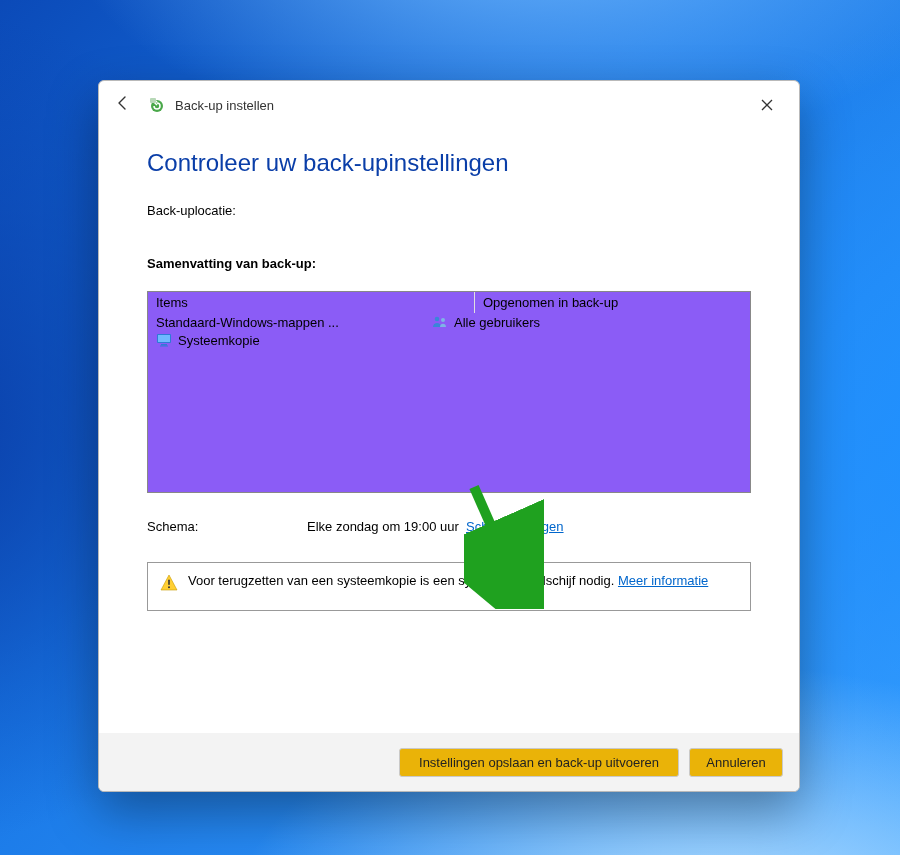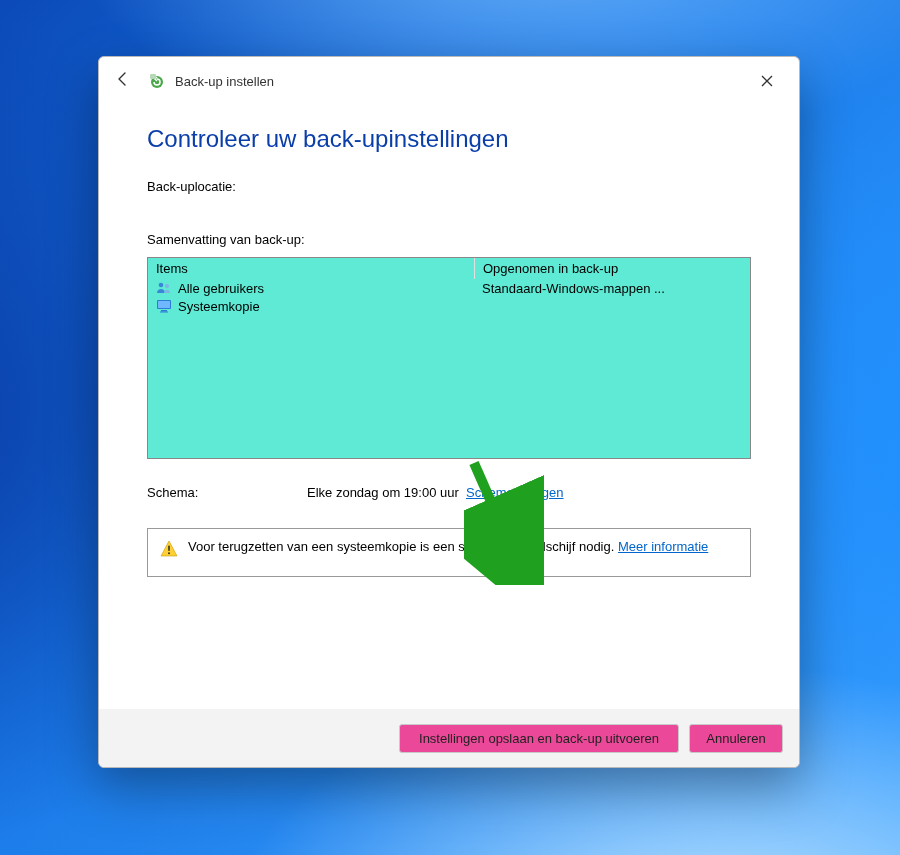--- a/index.html
+++ b/index.html
@@ -7,54 +7,54 @@
   .wallpaper{
     position:absolute;inset:0;
     background:
       radial-gradient(ellipse 900px 500px at 80% 110%, #bfe4ff 0%, rgba(191,228,255,0) 55%),
       radial-gradient(ellipse 700px 700px at 110% 50%, #1e90ff 0%, rgba(30,144,255,0) 60%),
       radial-gradient(ellipse 800px 400px at 60% -10%, #6fb8ff 0%, rgba(111,184,255,0) 60%),
       radial-gradient(ellipse 700px 700px at -10% 50%, #0a3ea8 0%, rgba(10,62,168,0) 60%),
       linear-gradient(135deg,#0b4ab8 0%, #1877e6 40%, #3aa0ff 100%);
   }
   .dialog{
-    position:absolute;left:98px;top:56px;width:700px;height:710px;
+    position:absolute;left:98px;top:80px;width:700px;height:710px;
     background:#ffffff;border:1px solid #b9b9b9;border-radius:6px;
     box-shadow:0 20px 50px rgba(0,0,0,.35);
     display:flex;flex-direction:column;
   }
   .titlebar{height:48px;display:flex;align-items:center;padding:0 14px;}
   .back{width:20px;text-align:center;font-size:16px;color:#333;cursor:default;margin-right:14px;}
   .appicon{width:20px;height:20px;margin-right:8px;}
   .title{font-size:13px;color:#333;}
   .close{margin-left:auto;width:36px;height:28px;display:flex;align-items:center;justify-content:center;font-size:14px;color:#333;}
   .content{flex:1;padding:10px 48px 0 48px;position:relative;}
   .heading{color:#0a3ea8;font-size:24px;font-weight:400;margin:10px 0 26px 0;}
   .row{display:flex;margin-bottom:38px;flex-direction:column;}
   .lbl{width:160px;}
   .val{flex:1;}
-  .summarylbl{margin-bottom:10px;}
-  .table{border:1px solid #888;height:200px;overflow:hidden;background:#5eead4;}
+  .summarylbl{margin-bottom:20px;font-weight:bold;}
+  .table{border:1px solid #888;height:200px;overflow:hidden;background:#8b5cf6;}
   .thead{display:flex;border-bottom:0px solid #ddd;}
   .th{padding:3px 8px;border-right:1px solid #e0e0e0;font-weight:400;}
   .th:last-child{border-right:none;}
   .th.col1{width:310px;}
   .th.col2{flex:1;}
   .tbody .tr{display:flex;}
   .td{padding:1px 8px;display:flex;align-items:center;gap:6px;}
   .td.col1{width:310px;}
   .td.col2{flex:1;}
   .rowicon{width:16px;height:16px;flex-shrink:0;}
   .schedrow{display:flex;margin-top:26px;}
   .schedval{flex:1;}
   .link{color:#0066cc;text-decoration:underline;cursor:default;}
   .notice{margin-top:28px;border:1px solid #999;padding:10px 12px 18px 12px;display:flex;gap:10px;}
   .warnicon{width:18px;height:18px;flex-shrink:0;margin-top:1px;}
   .footer{height:58px;border-top:0;display:flex;align-items:center;justify-content:flex-end;gap:10px;padding:0 16px;background:#f3f3f3;border-bottom-left-radius:6px;border-bottom-right-radius:6px;}
-  .btn{background:#ec4899;border:1px solid #c9c9c9;border-radius:3px;padding:6px 14px;font-family:inherit;font-size:13px;color:#222;min-width:94px;cursor:default;}
+  .btn{background:#eab308;border:1px solid #c9c9c9;border-radius:3px;padding:6px 14px;font-family:inherit;font-size:13px;color:#222;min-width:94px;cursor:default;}
   .btn.primary{min-width:280px;}
   
   .arrow{position:absolute;left:365px;top:350px;pointer-events:none;}
 </style>
 </head>
 <body>
 
 <div class="wallpaper"></div>
 
 <div class="dialog">
@@ -90,34 +90,34 @@
 
     <div class="summarylbl">Samenvatting van back-up:</div>
 
     <div class="table">
       <div class="thead">
         <div class="th col1">Items</div>
         <div class="th col2">Opgenomen in back-up</div>
       </div>
       <div class="tbody">
         <div class="tr">
+          <div class="td col2">
+              <span>Standaard-Windows-mappen ...</span>
+            </div>
           <div class="td col1">
             <span class="rowicon">
               <svg width="16" height="16" viewBox="0 0 16 16">
                 <circle cx="5" cy="5" r="2.3" fill="#3a86d8"></circle>
                 <path d="M1 13c0-2.5 2-4 4-4s4 1.5 4 4" fill="#3a86d8"></path>
                 <circle cx="11" cy="6" r="2" fill="#7fb4e6"></circle>
                 <path d="M8 13c0-2 1.5-3.2 3-3.2s3 1.2 3 3.2" fill="#7fb4e6"></path>
               </svg>
             </span>
             <span>Alle gebruikers</span>
           </div>
-          <div class="td col2">
-              <span>Standaard-Windows-mappen ...</span>
-            </div>
         </div>
         <div class="tr">
           <div class="td col1">
             <span class="rowicon">
               <svg width="16" height="16" viewBox="0 0 16 16">
                 <rect x="1" y="2" width="14" height="9" rx="1" fill="#2e7bd6"></rect>
                 <rect x="2" y="3" width="12" height="7" fill="#6fb8ff"></rect>
                 <rect x="5" y="12" width="6" height="1.5" fill="#2e7bd6"></rect>
                 <rect x="4" y="13.5" width="8" height="1" fill="#2e7bd6"></rect>
               </svg>

